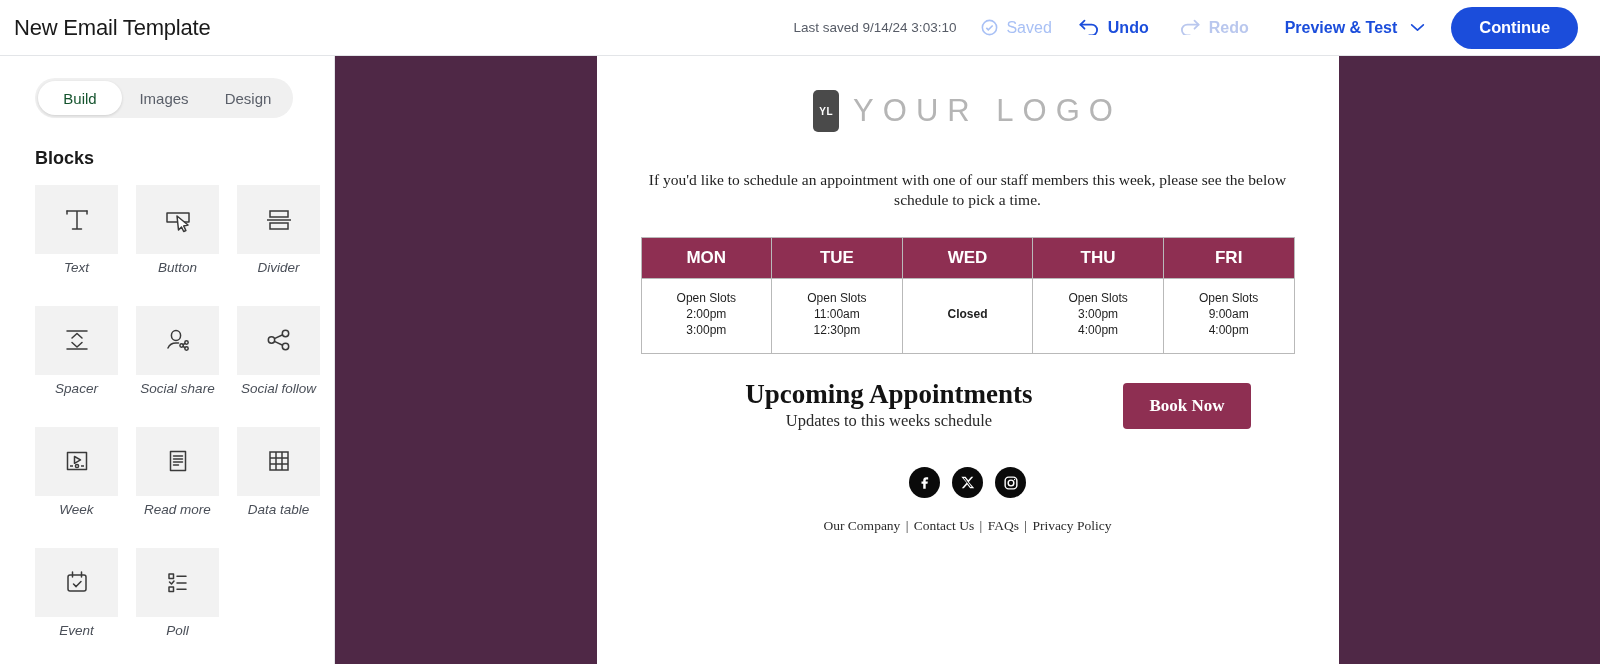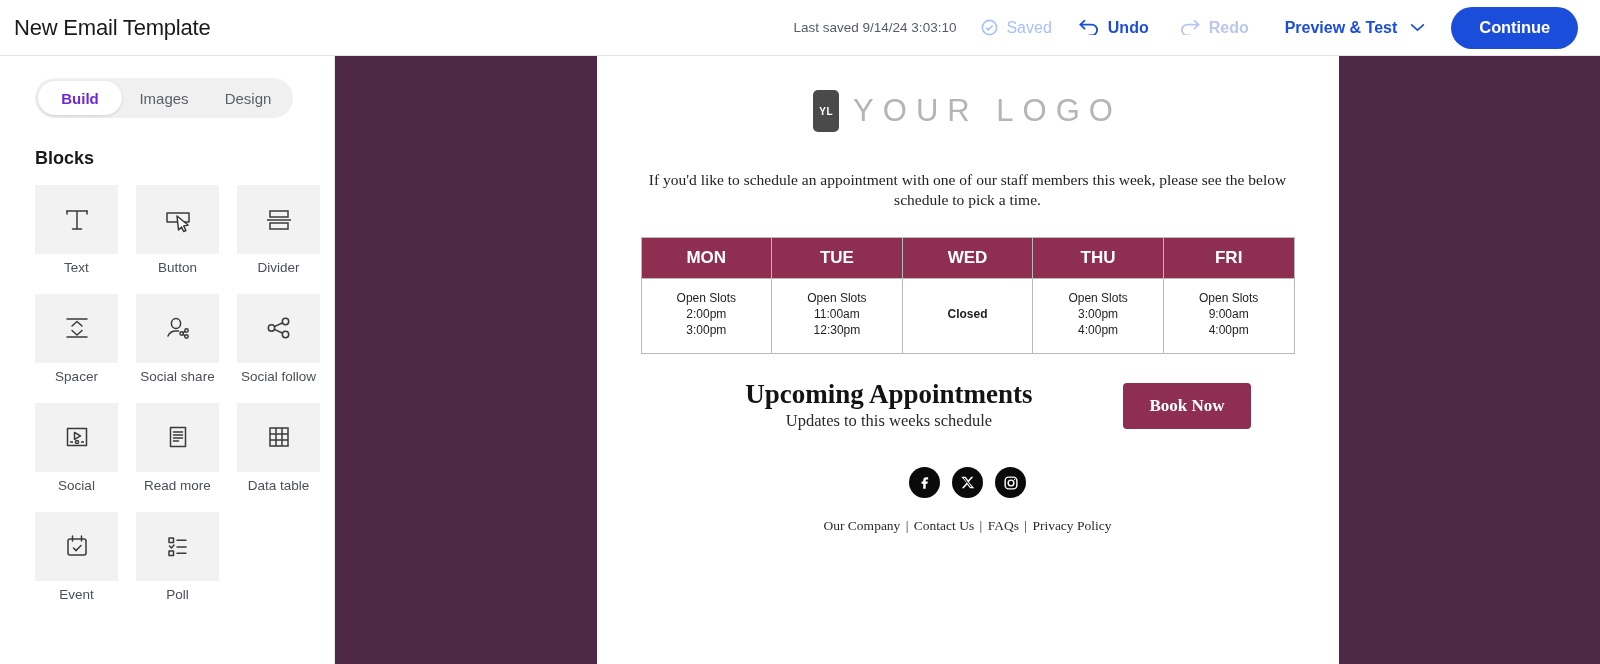--- a/index.html
+++ b/index.html
@@ -92,31 +92,32 @@
     margin-bottom: 30px;
   }
   .seg {
     flex: 1;
     display: flex; align-items: center; justify-content: center;
     font-size: 15px; color: #5a5f69;
     border-radius: 20px;
     cursor: pointer;
   }
   .seg.active {
-    background: #fff; color: #6d28d9; font-weight: 700;
+    background: #fff; color: #14532d; font-weight: 400;
     box-shadow: 0 1px 3px rgba(0,0,0,.14);
   }
   .blocks-title {
     font-size: 18px; font-weight: 700; color: #1a1a1a;
     margin-bottom: 16px;
   }
   .block-grid {
     display: grid;
     grid-template-columns: repeat(3, 83px);
-    gap: 18px 18px;
+    gap: 30px 18px;
+    font-style: italic;
   }
   .block-cell { width: 83px; }
   .block-tile {
     width: 83px; height: 69px;
     background: #f2f2f2;
     display: flex; align-items: center; justify-content: center;
     cursor: pointer;
   }
   .block-label {
     margin-top: 7px;
@@ -441,21 +442,21 @@
         <div class="block-tile">
           <span>
             <svg width="32" height="32" viewBox="0 0 32 32" fill="none" stroke="#3a3a3a" stroke-width="1.5" stroke-linejoin="round">
               <rect x="6.5" y="7.5" width="19" height="17"></rect>
               <path d="M13.5 11.5l6 3.4-6 3.4z"></path>
               <path d="M9 21h3M20 21h3"></path>
                 <circle cx="16" cy="21" r="1.6"></circle>
             </svg>
           </span>
         </div>
-        <div class="block-label">Social</div>
+        <div class="block-label">Week</div>
       </div>
 
       <div class="block-cell">
         <div class="block-tile">
           <span>
             <svg width="32" height="32" viewBox="0 0 32 32" fill="none" stroke="#3a3a3a" stroke-width="1.5" stroke-linecap="round" stroke-linejoin="round">
               <path d="M8.5 6.5h15v19h-15z"></path>
               <path d="M11.5 11h9M11.5 14h9M11.5 17h9M11.5 20h5"></path>
             </svg>
           </span>

